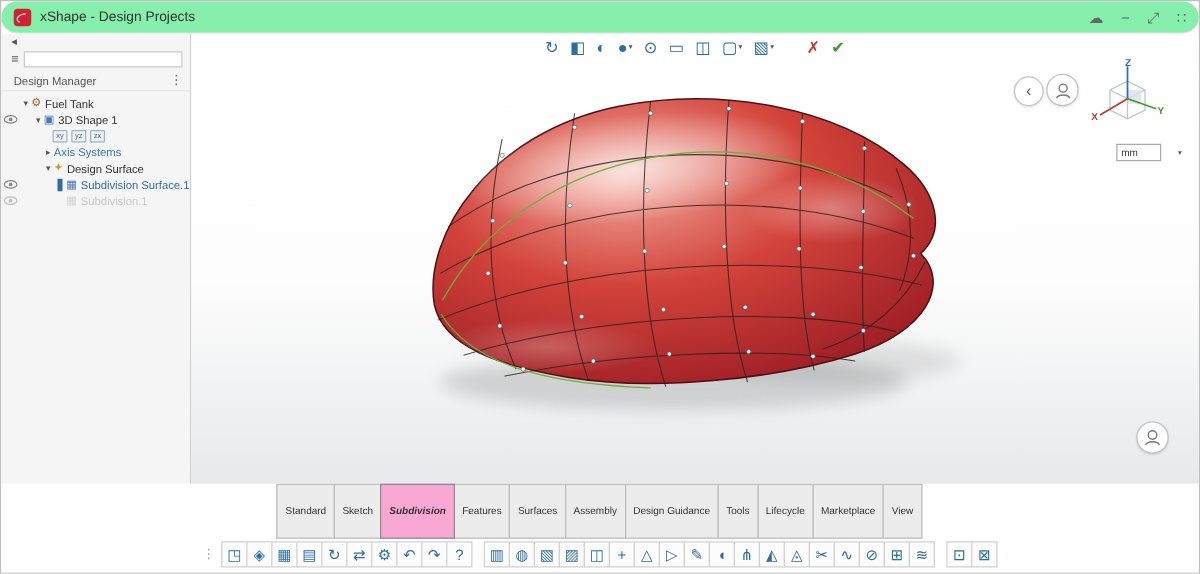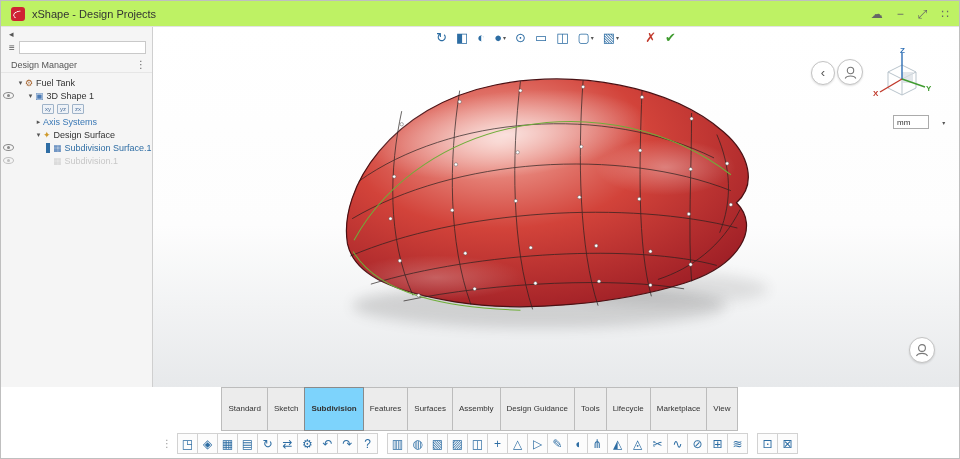--- a/index.html
+++ b/index.html
@@ -1,20 +1,20 @@
 <!DOCTYPE html>
 <html><head>
 <meta charset="utf-8">
 <style>
   * { margin:0; padding:0; box-sizing:border-box; }
   html,body { background:#e9e9e9; font-family:"Liberation Sans","DejaVu Sans",sans-serif; }
   .window { width:960px; height:459px; background:#fff; border:1px solid #bfbfbf; display:flex; flex-direction:column; overflow:hidden; }
 
   
-  .titlebar { height:26px; display:flex; align-items:center; padding:0 10px; background:#bef264; border-bottom:1px solid #e3e3e3; flex:0 0 auto; }
+  .titlebar { height:26px; display:flex; align-items:center; padding:0 10px; background:#86efac; border-bottom:1px solid #e3e3e3; flex:0 0 auto;border-radius:13px; }
   .logo { width:14px; height:14px; background:#cf2233; border-radius:3px; margin-right:7px; position:relative; flex:0 0 auto; }
   .logo::after { content:""; position:absolute; left:2px; top:4px; width:8px; height:5px; border:1.4px solid #fff; border-radius:50%; border-right-color:transparent; border-bottom-color:transparent; transform:rotate(-24deg); }
   .win-title { font-size:11px; color:#333; }
   .title-actions { margin-left:auto; display:flex; align-items:center; gap:14px; color:#666; }
   .title-actions span { font-size:12px; cursor:default; line-height:1; }
 
   
   .main { flex:1 1 auto; display:flex; min-height:0; }
 
   
@@ -51,21 +51,21 @@
   .circle-btn { position:absolute; width:24px; height:24px; border-radius:50%; background:#fff; border:1px solid #c3c3c3; box-shadow:0 1px 2px rgba(0,0,0,.12); display:flex; align-items:center; justify-content:center; color:#777; }
   .chev { font-size:13px; color:#555; margin-top:-2px; }
   .triad { position:absolute; top:20px; right:26px; }
   .units-box { position:absolute; top:88px; right:30px; width:36px; height:14px; background:#fff; border:1px solid #ababab; display:flex; align-items:center; justify-content:space-between; padding:0 3px; font-size:8px; color:#333;gap:32px; }
   .units-caret { font-size:6px; color:#555; }
 
   
   .bottom { flex:0 0 auto; background:#fff; padding-bottom:4px; }
   .tabs-row { display:flex; justify-content:center; }
   .tab { font-size:8px; color:#333; background:#ececec; border:1px solid #bcbcbc; padding:16px 6px; margin-left:-1px; cursor:default; line-height:10px; }
-  .tab.active { background:#7dd3fc; border-color:#8a8a8a; font-weight:bold; position:relative; z-index:2; }
+  .tab.active { background:#f9a8d4; border-color:#8a8a8a; font-weight:bold; position:relative; z-index:2;font-style:italic; }
   .toolbar-row { display:flex; justify-content:center; align-items:center; margin-top:2px; }
   .tb-handle { font-size:10px; color:#9a9a9a; margin-right:6px; }
   .tb-group { display:flex; margin-right:10px; }
   .tb-group:last-child { margin-right:0; }
   .tb-icon { width:21px; height:21px; border:1px solid #d2d2d2; margin-left:-1px; background:#fcfcfc; display:flex; align-items:center; justify-content:center; font-size:12px; color:#2d6da3; cursor:default; }
 </style>
 </head>
 <body>
 
 <div class="window">

